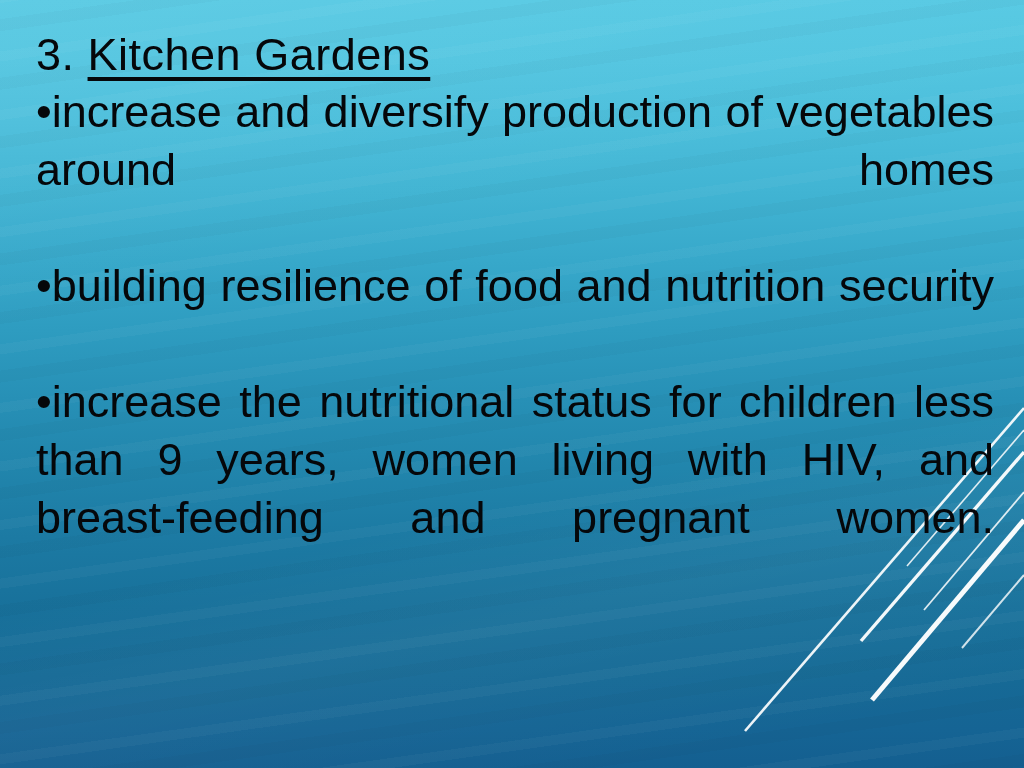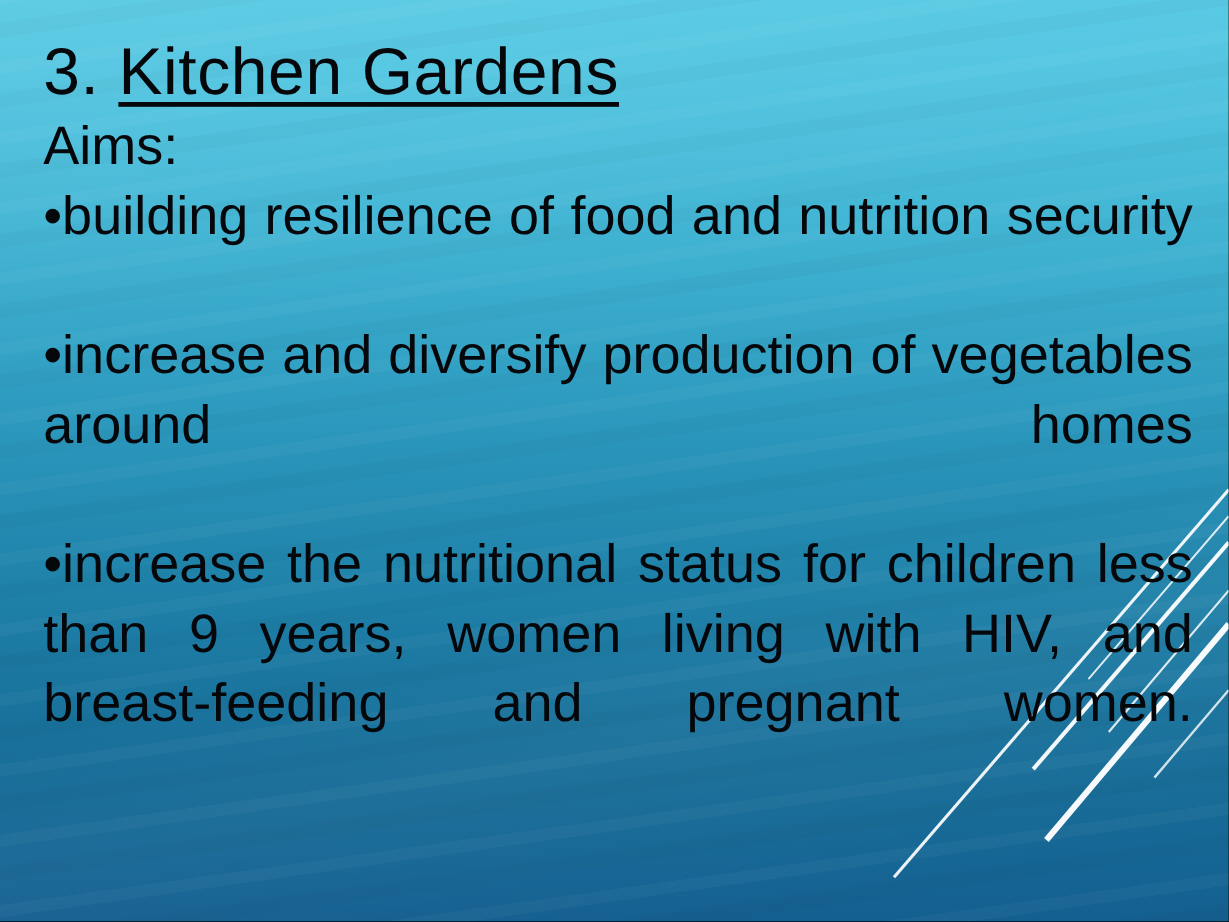--- a/index.html
+++ b/index.html
@@ -73,21 +73,21 @@
   
   .content {
     position: absolute;
     left: 36px;
     top: 18px;
     width: 958px;
     color: #05070a;
   }
 
   .slide-title {
-    font-size: 55px;
+    font-size: 45px;
     line-height: 1.0;
     letter-spacing: 0.5px;
     white-space: nowrap;
     margin: 0 0 6px 0;
     padding-top: 14px;
     font-weight: normal;
   }
   .slide-title .num {
     text-decoration: none;
   }
@@ -149,23 +149,22 @@
       <line x1="1024" y1="575" x2="962" y2="648" stroke-width="2.0" opacity="0.80"></line>
     </g>
   </svg>
 
   <div class="content">
 
     <h1 class="slide-title"><span class="num">3.</span> <span class="underlined">Kitchen Gardens</span></h1>
 
     <div class="body">
 
-      <p class="para nojustify">Aims:</p>
+
+      <p class="para"><span class="bullet-dot">•</span><span>increase and diversify production of vegetables around homes</span></p>
 
       <p class="para"><span class="bullet-dot">•</span><span>building resilience of food and nutrition security</span></p>
-
-      <p class="para"><span class="bullet-dot">•</span><span>increase and diversify production of vegetables around homes</span></p>
 
       <p class="para"><span class="bullet-dot">•</span><span>increase the nutritional status for children less than 9 years, women living with HIV, and breast-feeding and pregnant women.</span></p>
 
     </div>
   </div>
 </div>
 
 </body></html>

